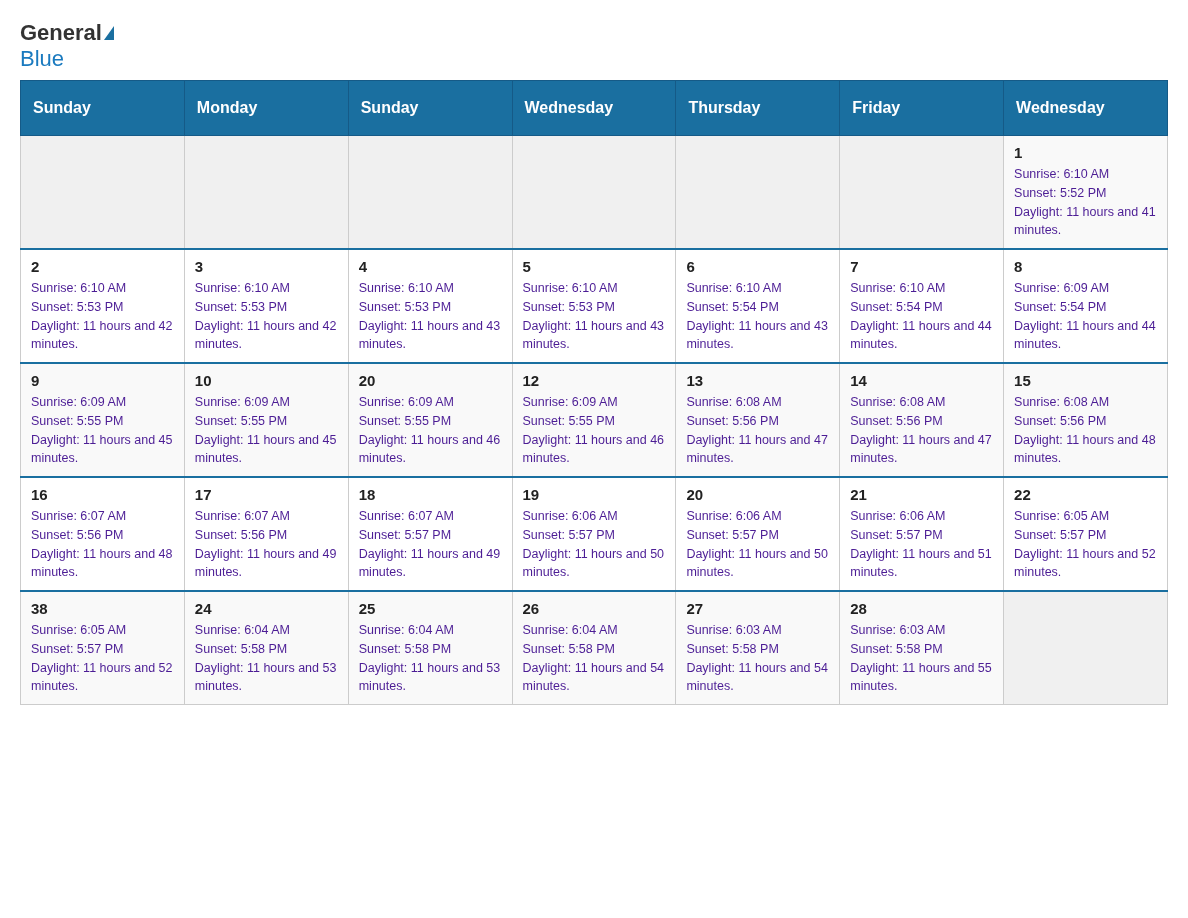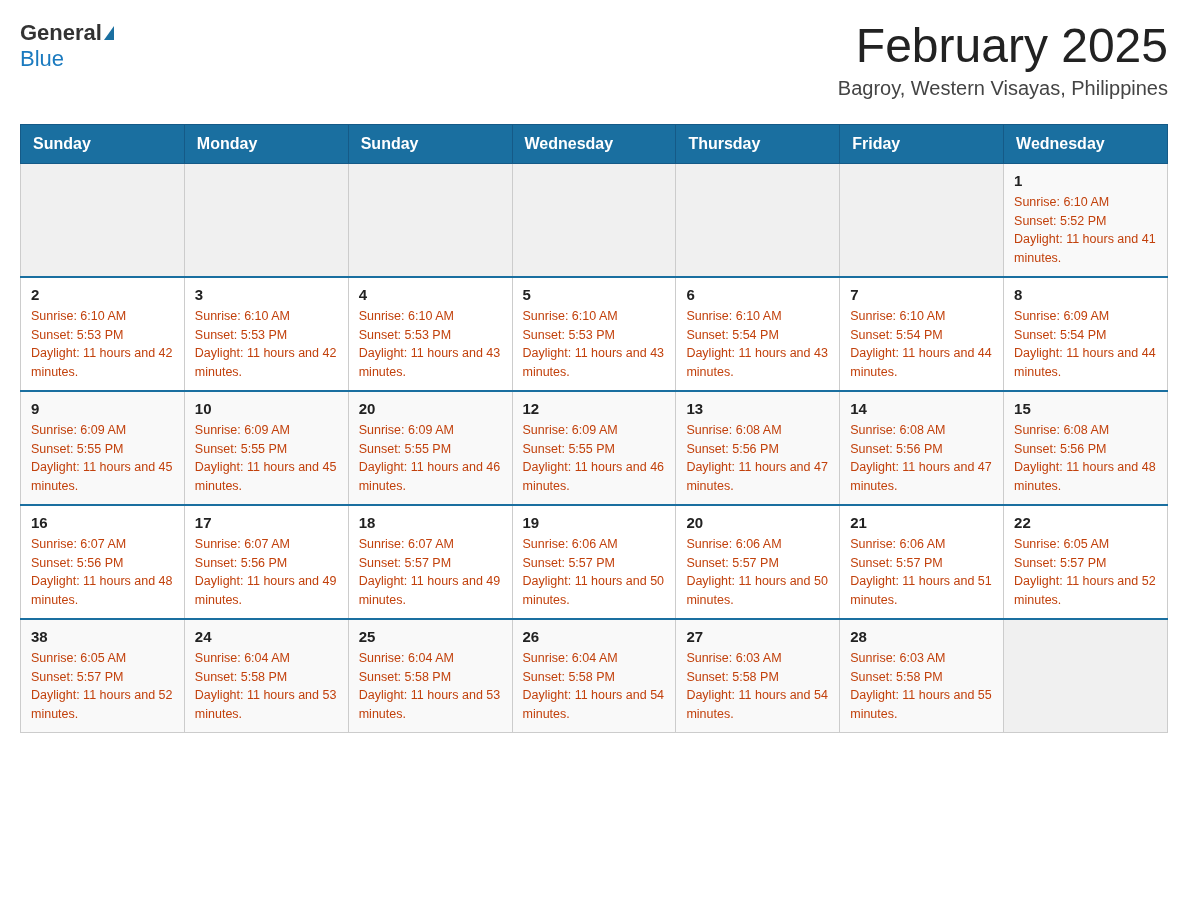--- a/index.html
+++ b/index.html
@@ -7,21 +7,21 @@
       font-family: Arial, sans-serif;
       background: #fff;
       padding: 20px;
       width: 1188px;
       min-height: 918px;
     }
     .header {
       display: flex;
       justify-content: space-between;
       align-items: flex-start;
-      margin-bottom: 24px;
+      margin-bottom: 8px;
     }
     .logo {
       display: flex;
       flex-direction: column;
       align-items: flex-start;
     }
     .logo-general {
       font-size: 22px;
       font-weight: bold;
       color: #333;
@@ -61,21 +61,21 @@
     }
     .calendar {
       width: 100%;
       border-collapse: collapse;
     }
     .calendar thead tr th {
       background-color: #1a6fa0;
       color: #fff;
       font-size: 16px;
       font-weight: bold;
-      padding: 10px 12px;
+      padding: 18px 12px;
       text-align: left;
       border: 1px solid #155a87;
     }
     .calendar tbody tr td {
       border: 1px solid #ccc;
       vertical-align: top;
       padding: 8px 10px;
       width: 14.28%;
       min-height: 100px;
       font-size: 13px;
@@ -90,41 +90,37 @@
     }
     .day-number {
       font-size: 15px;
       font-weight: bold;
       color: #222;
       margin-bottom: 4px;
       display: block;
     }
     .day-info {
       font-size: 12.5px;
-      color: #c2410c;
+      color: #4c1d95;
       line-height: 1.5;
     }
     .row-divider td {
       border-top: 2px solid #1a6fa0 !important;
     }
   </style>
 </head>
 <body>
 
 <div class="header">
   <div class="logo">
     <div class="logo-top-row">
       <span class="logo-general">General</span>
       <span class="logo-triangle"></span>
     </div>
     <span class="logo-blue">Blue</span>
-  </div>
-  <div class="title-section">
-    <div class="month-year">February 2025</div>
-    <div class="location">Bagroy, Western Visayas, Philippines</div>
   </div>
 </div>
 
 <table class="calendar">
   <thead>
     <tr>
     <th>Sunday</th>
         <th>Monday</th>
         <th>Sunday</th>
         <th>Wednesday</th>

